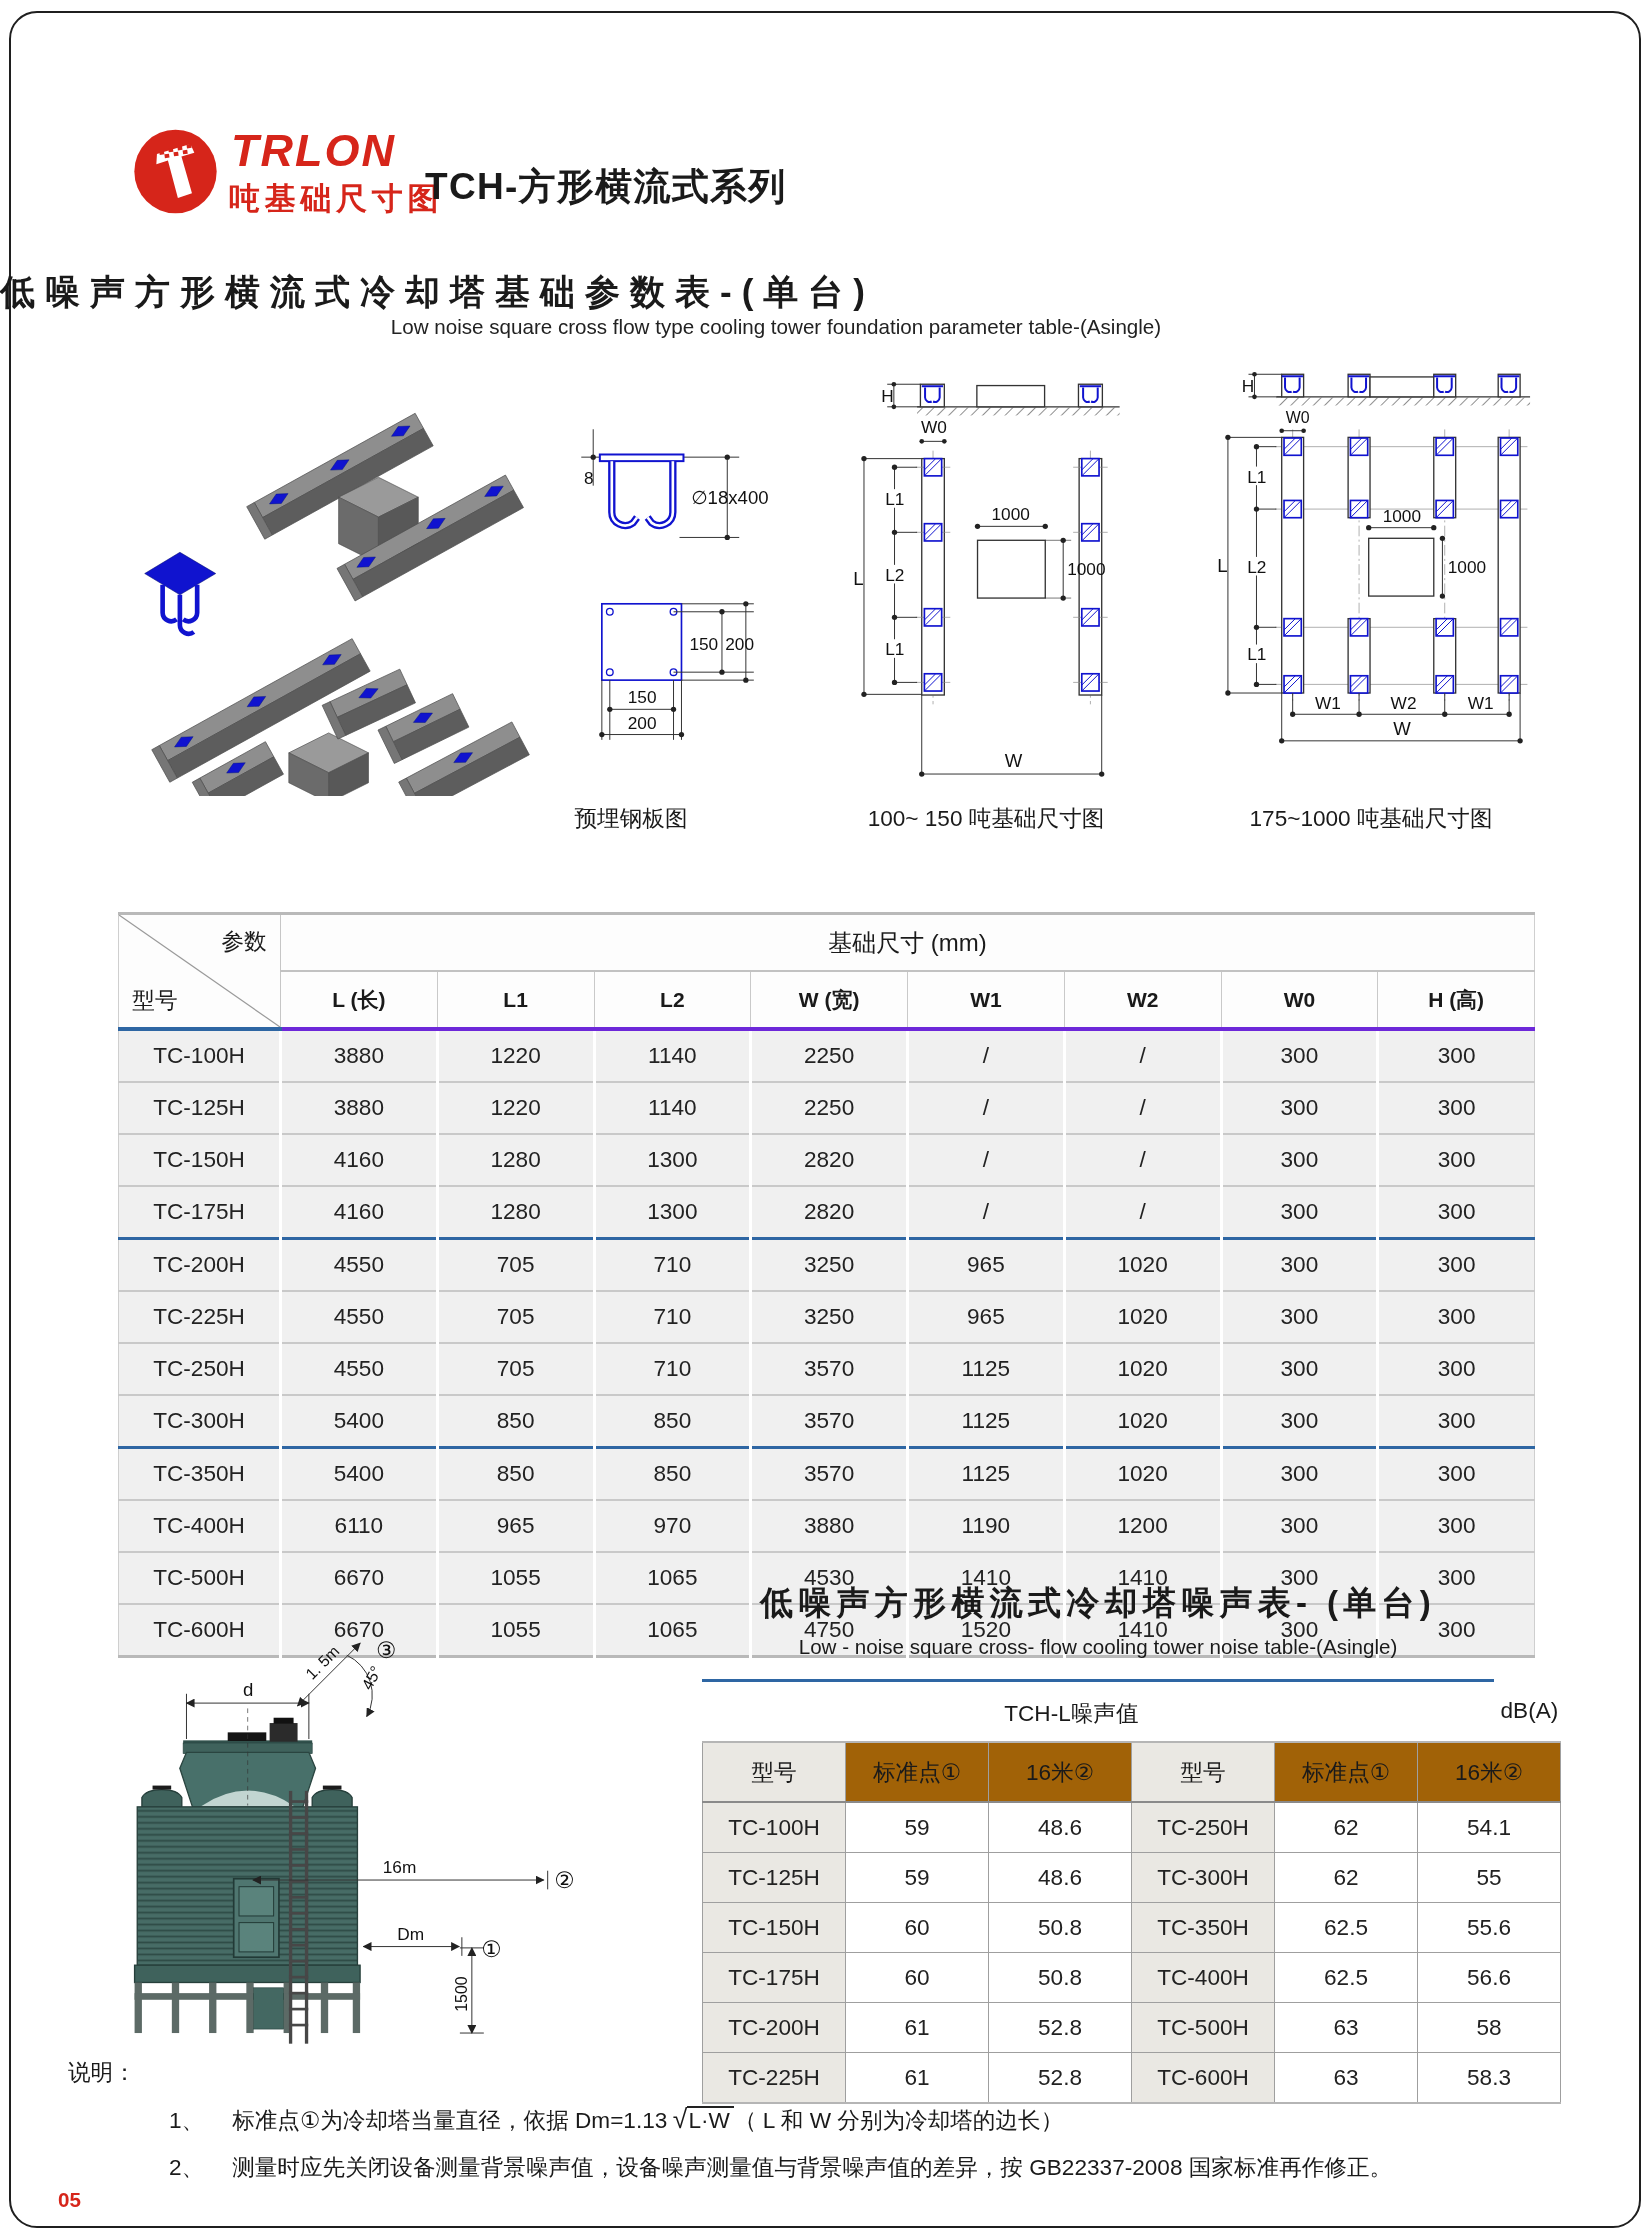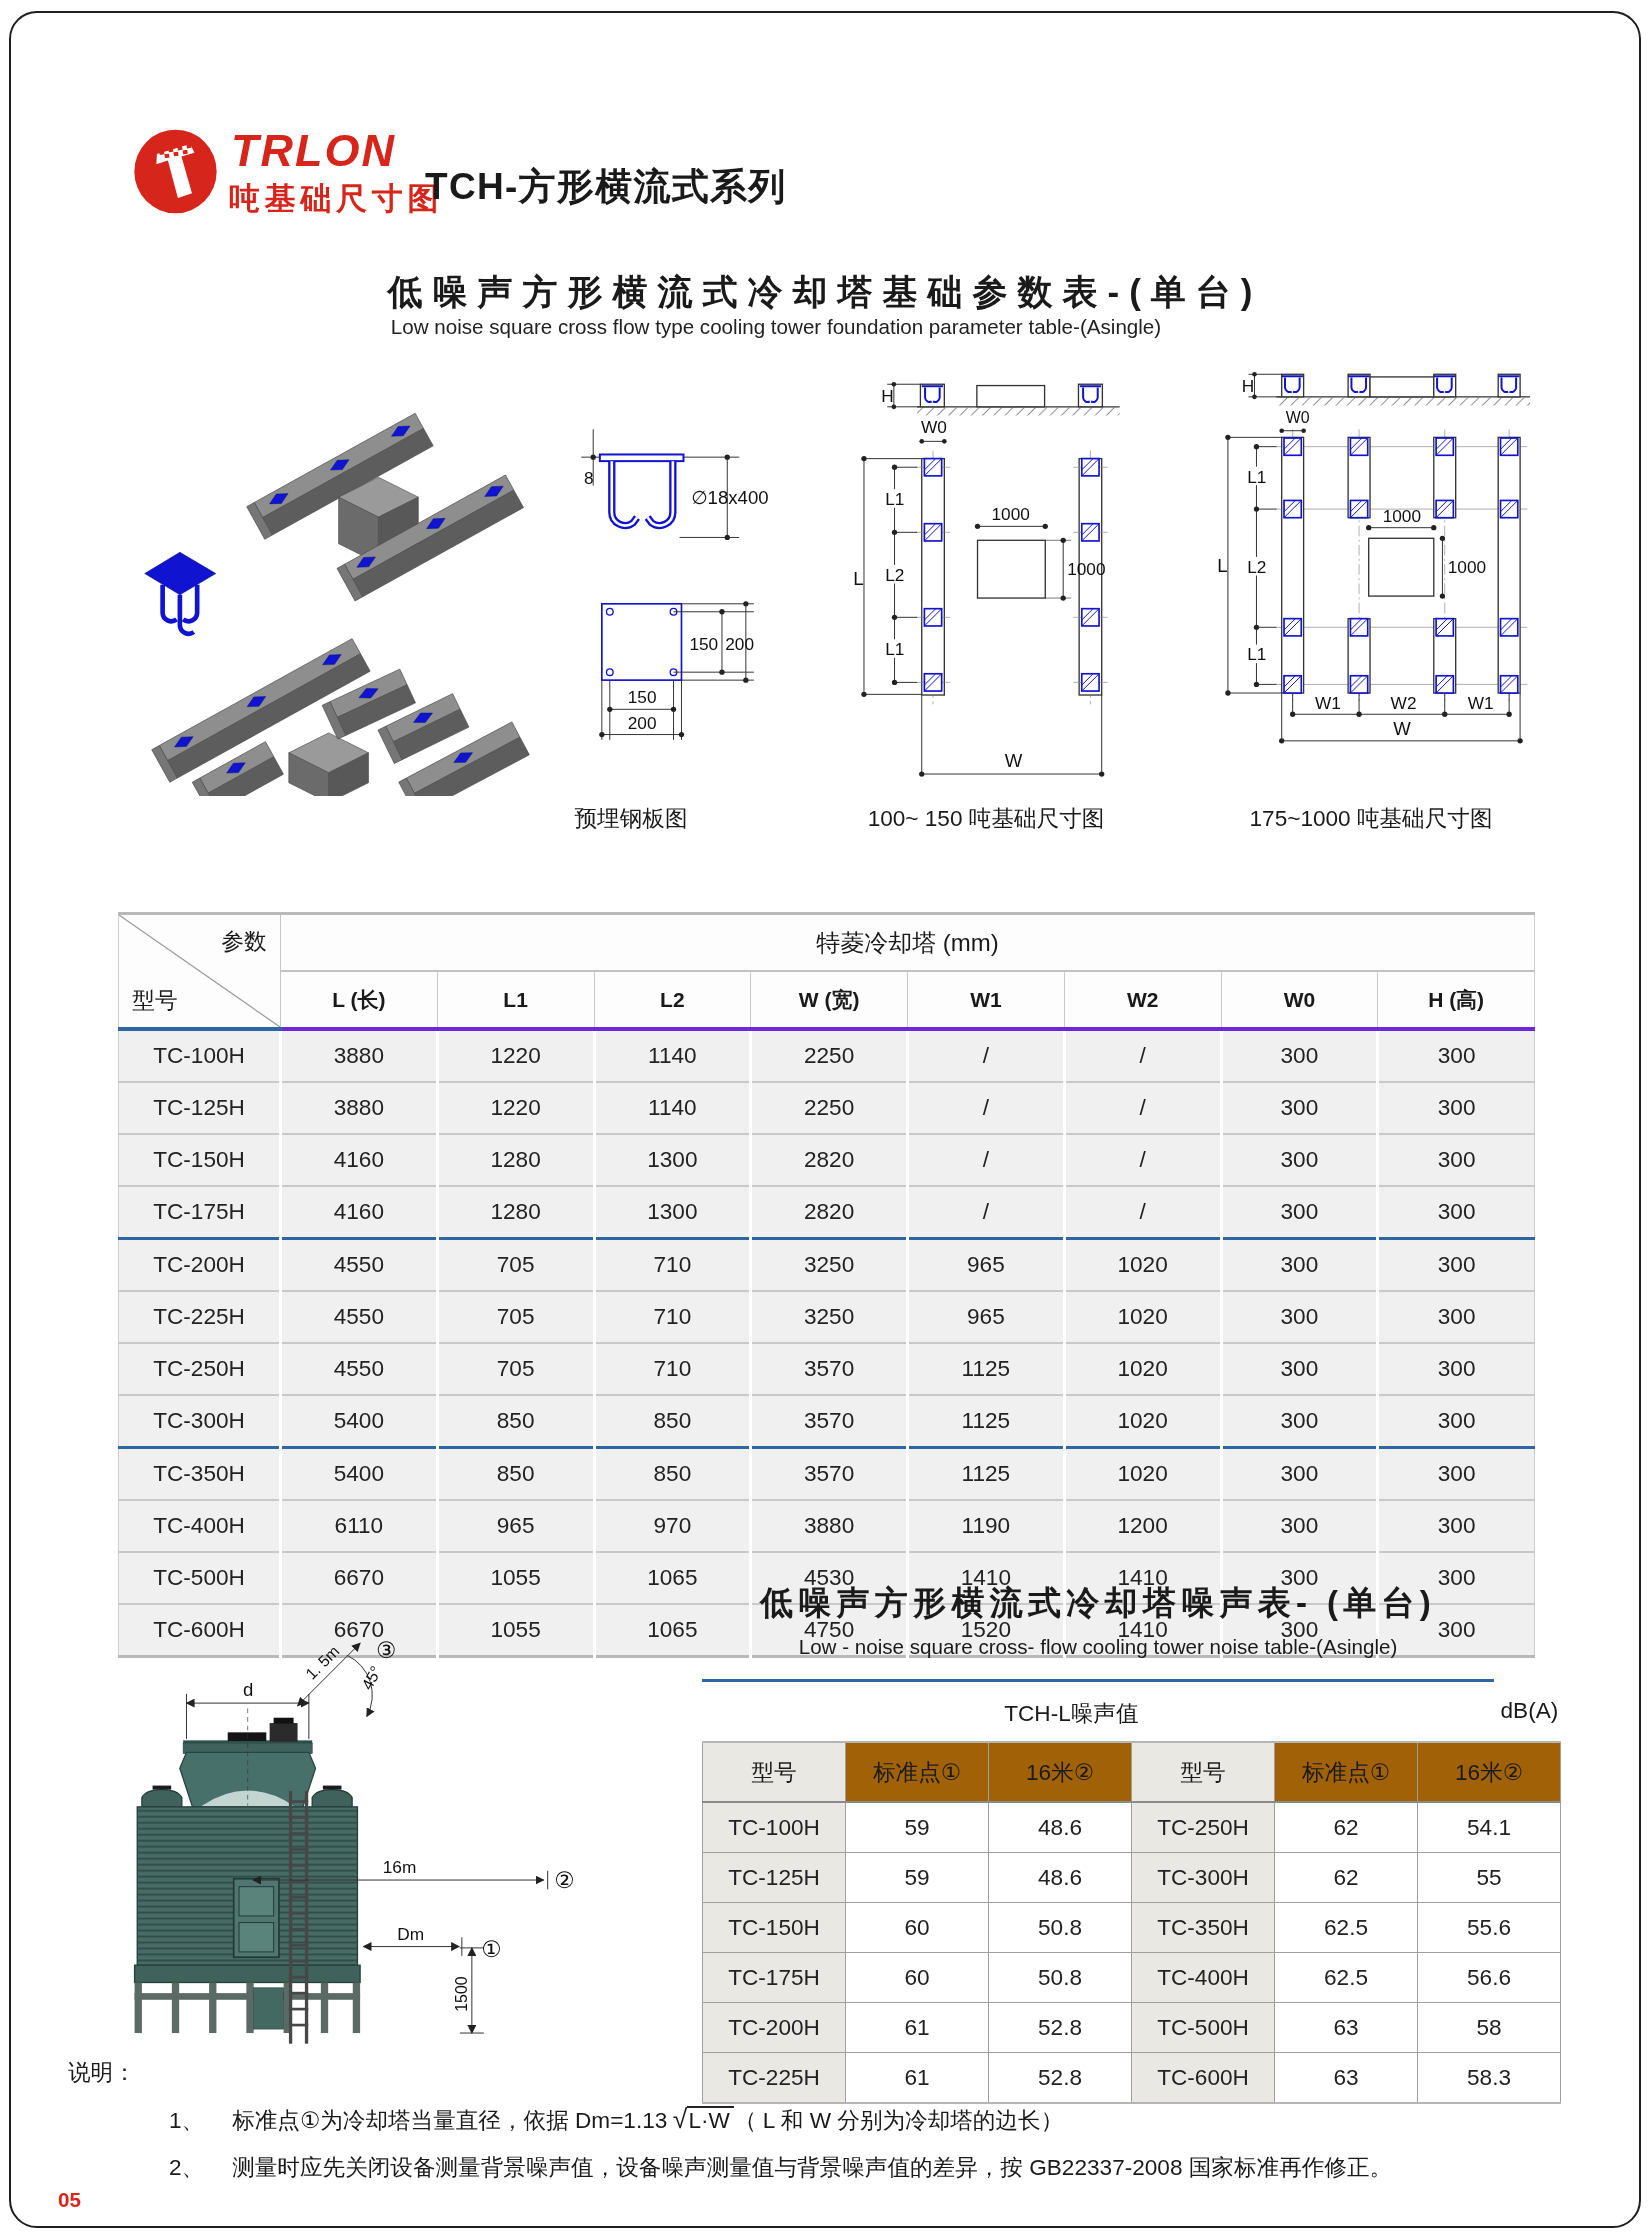--- a/index.html
+++ b/index.html
@@ -8,21 +8,21 @@
   .page-frame{position:absolute;left:9.3px;top:10.6px;right:9.3px;bottom:10.6px;
        border:2.7px solid #1f1f1f;border-radius:28px;pointer-events:none;}
   
   .logo{position:absolute;left:133px;top:129px;}
   .brand{position:absolute;left:231px;top:125px;color:#d6251a;
          font-size:45px;font-weight:bold;font-style:italic;letter-spacing:2px;}
   .brand-cn{position:absolute;left:229px;top:178px;color:#d6251a;
          font-size:31px;font-weight:bold;letter-spacing:4.7px;}
   .series-title{position:absolute;left:425px;top:162px;font-size:37px;font-weight:bold;letter-spacing:1.3px;}
   
-  .sec1-cn{position:absolute;left:0;top:269px;width:1650px;text-align:center;
+  .sec1-cn{position:absolute;left:0;top:269px;width:1650px;
            font-size:35px;font-weight:bold;letter-spacing:10px;}
   .sec1-en{position:absolute;left:0;top:315px;width:1552px;text-align:center;font-size:20.6px;color:#222;}
   
   .figs{position:absolute;left:0;top:359px;width:1650px;height:485px;}
   .figs svg{position:absolute;}
   .cap{position:absolute;top:444px;transform:translateX(-50%);font-size:22.6px;white-space:nowrap;}
   
   .ftable{position:absolute;left:118px;top:912px;width:1417px;border-collapse:collapse;table-layout:fixed;
           border-left:1.3px solid #cfcfcf;border-right:1.3px solid #cfcfcf;border-bottom:3.3px solid #b9b9b9;}
   .ftable col.cm{width:162px;}
@@ -491,21 +491,21 @@
     </colgroup>
   <thead>
     <tr>
       <th class="corner" rowspan="2">
         <svg viewBox="0 0 100 100" preserveAspectRatio="none">
             <line x1="0" y1="0" x2="100" y2="100" stroke="#9a9a9a" stroke-width="1.2" vector-effect="non-scaling-stroke"></line>
           </svg>
         <span class="cp">参数</span>
         <span class="cmn">型号</span>
       </th>
-      <th class="span-h" colspan="8">特菱冷却塔 (mm)</th>
+      <th class="span-h" colspan="8">基础尺寸 (mm)</th>
     </tr>
     <tr class="colh">
       <th>L (长)</th>
       <th>L1</th>
       <th>L2</th>
       <th>W (宽)</th>
       <th>W1</th>
       <th>W2</th>
       <th>W0</th>
       <th>H (高)</th>

